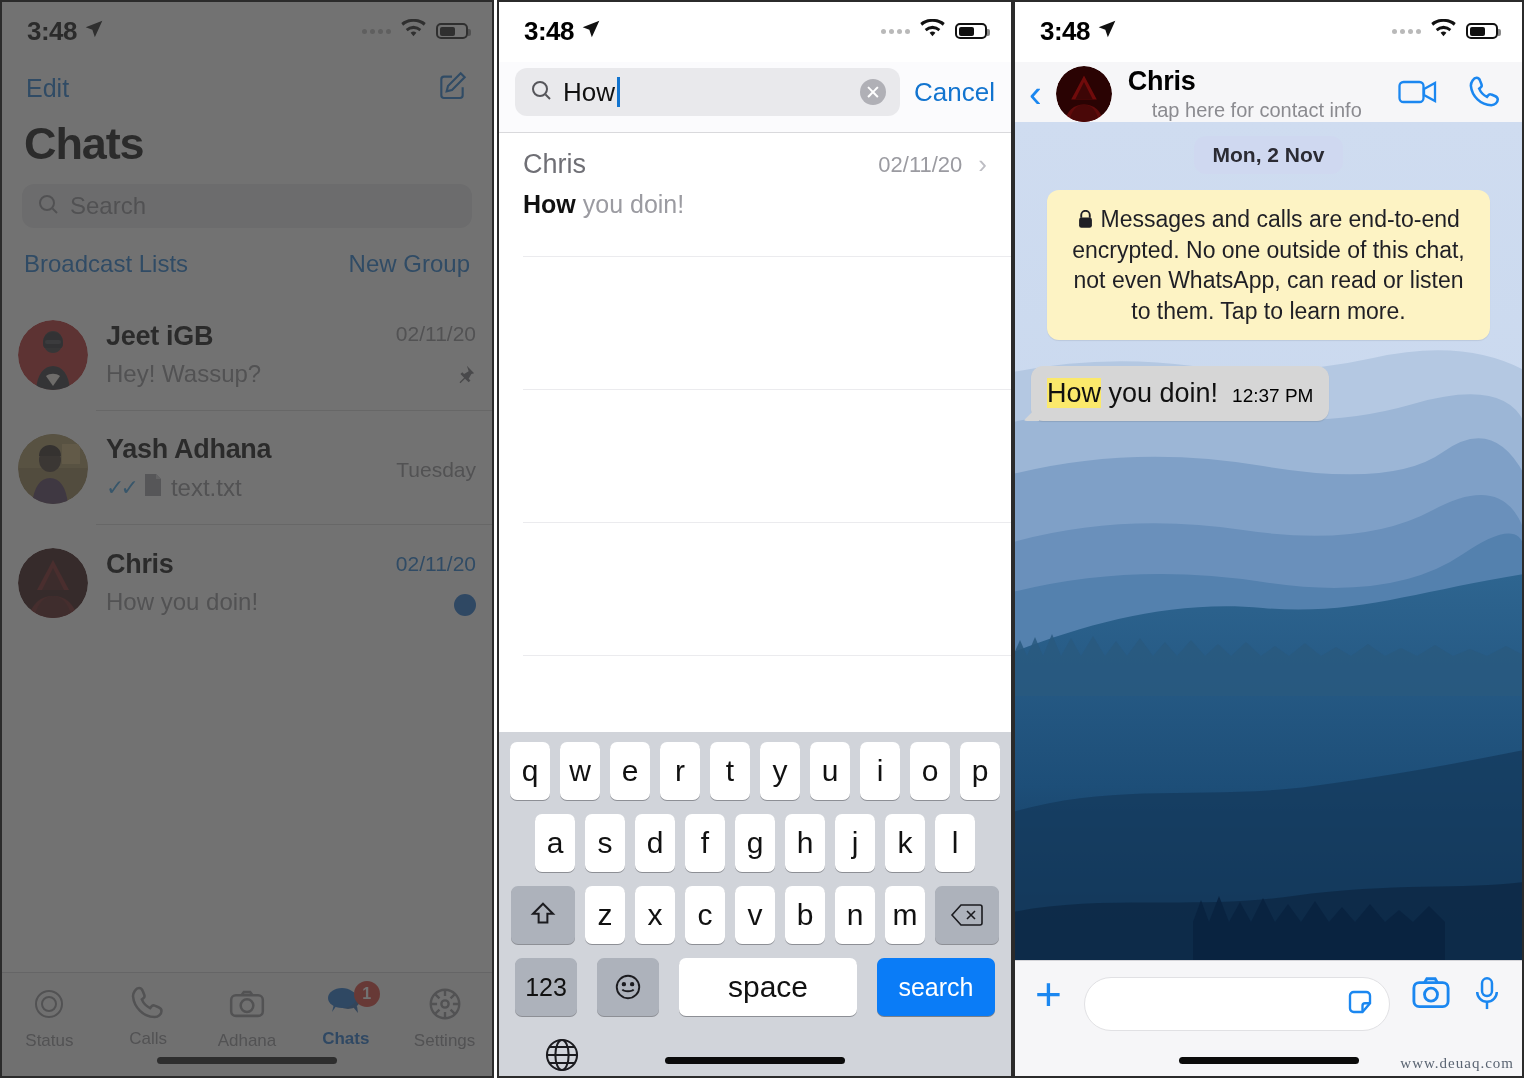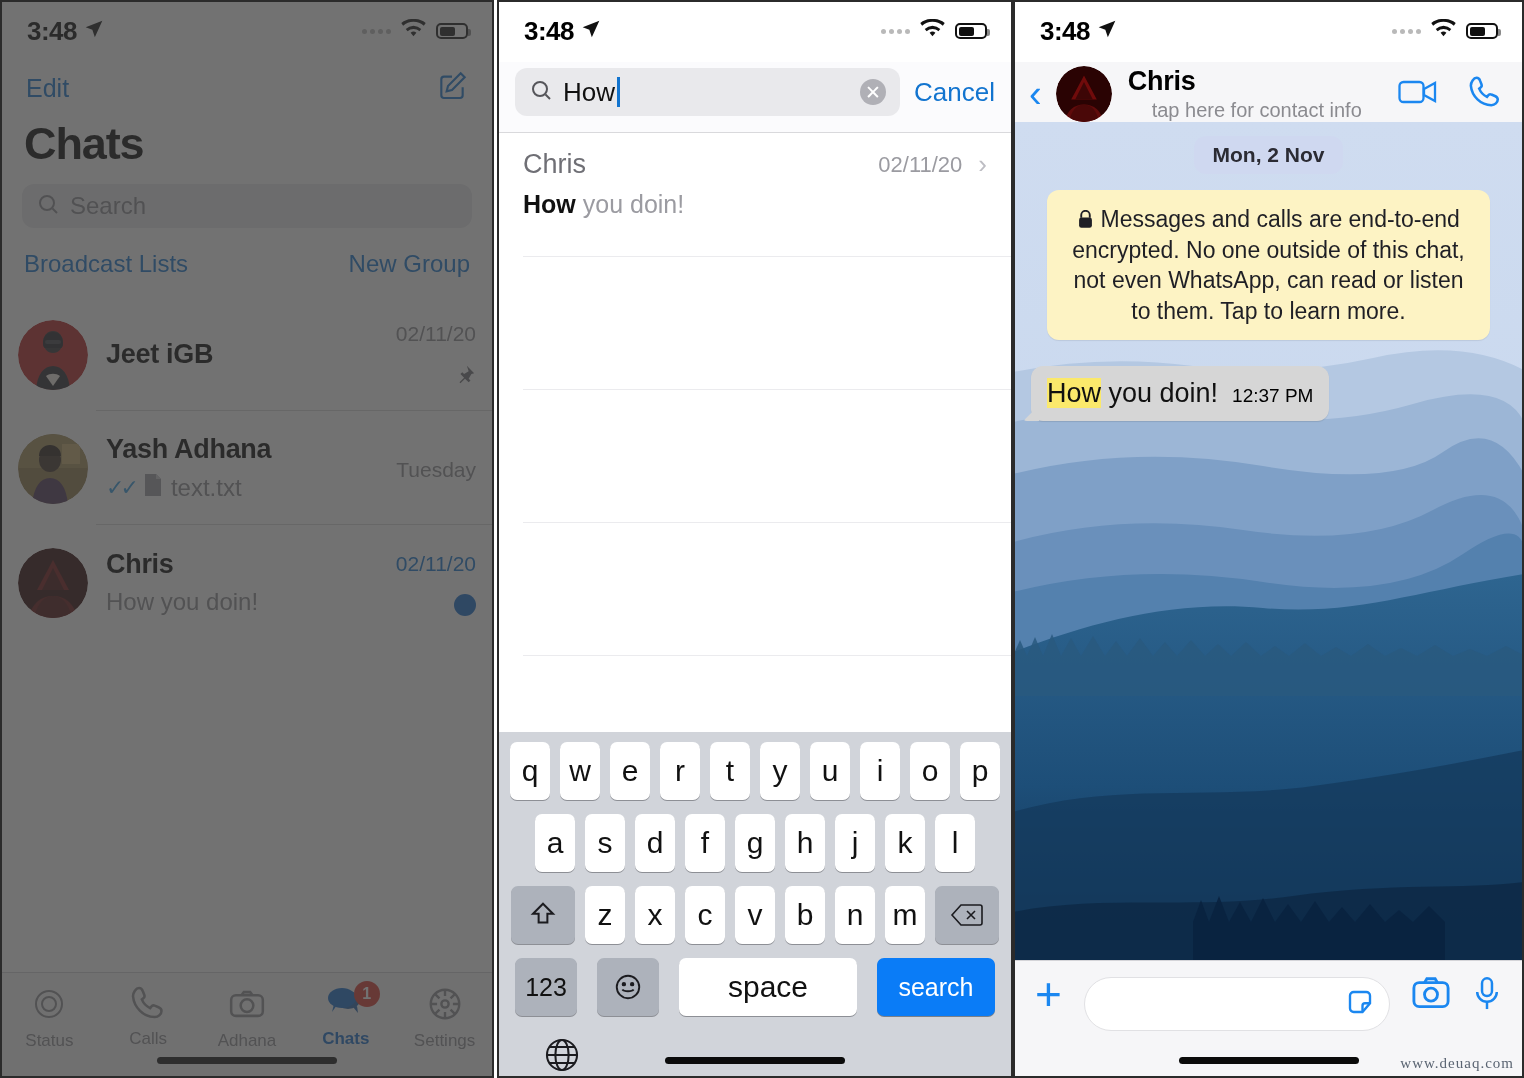--- a/index.html
+++ b/index.html
@@ -209,20 +209,23 @@
               <circle cx="35" cy="35" r="35" fill="#b51f1f"></circle>
             <ellipse cx="35" cy="22" rx="10" ry="11" fill="#2a2a2e"></ellipse>
               <path d="M25 24c0-8 4-12 10-12s10 4 10 12c0 2-1 4-2 4H27c-1 0-2-2-2-4z" fill="#1c1c20"></path>
             <path d="M18 70c1-16 8-24 17-24s16 8 17 24z" fill="#23232a"></path>
               <path d="M28 56c4-3 10-3 14 0l-7 10z" fill="#f0e8e0"></path>
             <rect x="27" y="20" width="16" height="4" rx="2" fill="#3a3a42"></rect>
             </svg>
         </div>
         <div class="chatmeta">
           <div class="chat-name">Jeet iGB</div>
+          <div class="chat-sub">
+              <span>Hey! Wassup?</span>
+            </div>
         </div>
         <div class="chat-right">
           <span class="chat-date">02/11/20</span>
           <span class="pin-ico">
             <svg width="22" height="22" viewBox="0 0 24 24" fill="#6c6c72">
                 <path d="M14 2l8 8-3 1-3 5 2 2-2 2-4-4-5 5-1-1 5-5-4-4 2-2 2 2 5-3z"></path>
               </svg>
           </span>
         </div>
       </div>

